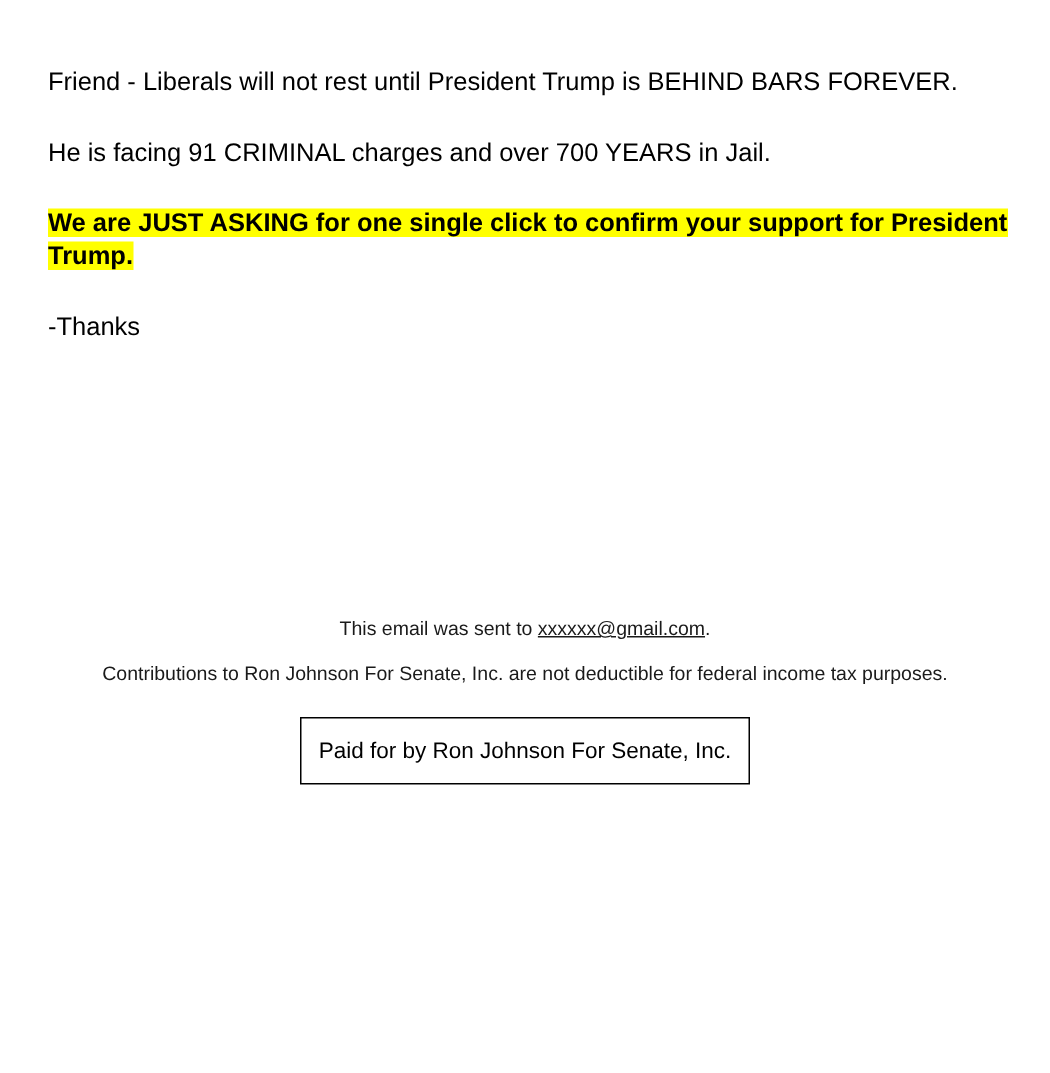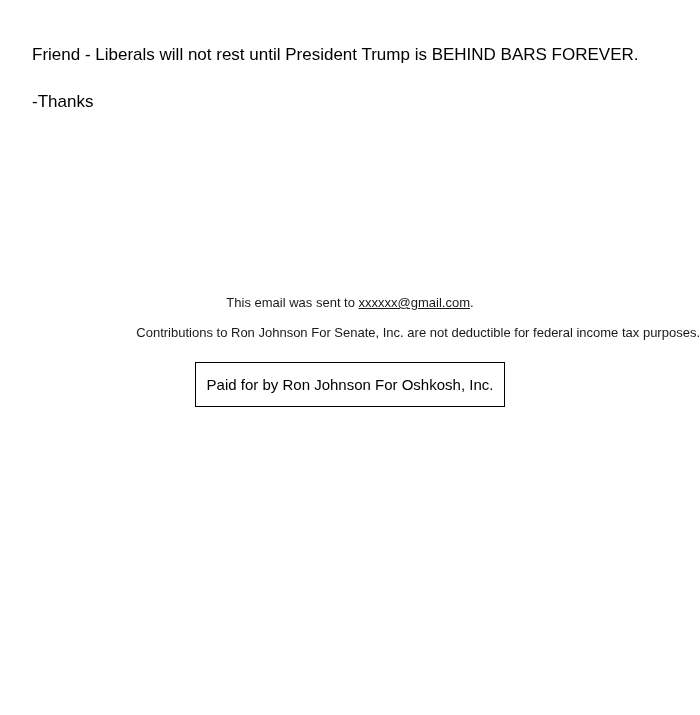--- a/index.html
+++ b/index.html
@@ -38,40 +38,42 @@
     font-size:13px;
     line-height:20px;
     color:var(--footer_text);
   }
   .footer a{
     color:inherit;
     text-decoration:underline;
     cursor:pointer;
   }
   .addr{margin-top:10px;}
-  .disc{margin-top:10px;text-align:right;}
+  .disc{margin-top:10px;}
   .paidbox-wrap{margin-top:19px;}
   .paidbox{
     display:inline-block;
     border:1px solid #000000;
     padding:12px 11px;
     font-size:15px;
     line-height:19px;
     color:#000000;
   }
 </style>
 </head>
 <body>
 
 <div class="content">
   <p>Friend - Liberals will not rest until President Trump is BEHIND BARS FOREVER.</p>
+  <p>He is facing 91 CRIMINAL charges and over 700 YEARS in Jail.</p>
+  <p><span class="hl">We are JUST ASKING for one single click to confirm your support for President Trump.</span></p>
   <p>-Thanks</p>
 </div>
 
 <div class="spacer"></div>
 
 <div class="footer">
   <div><span>This email was sent to </span><a href="#">xxxxxx@gmail.com</a><span>.</span></div>
   <div class="disc">Contributions to Ron Johnson For Senate, Inc. are not deductible for federal income tax purposes.</div>
   <div class="paidbox-wrap">
-    <div class="paidbox">Paid for by Ron Johnson For Oshkosh, Inc.</div>
+    <div class="paidbox">Paid for by Ron Johnson For Senate, Inc.</div>
   </div>
 </div>
 
 </body></html>

